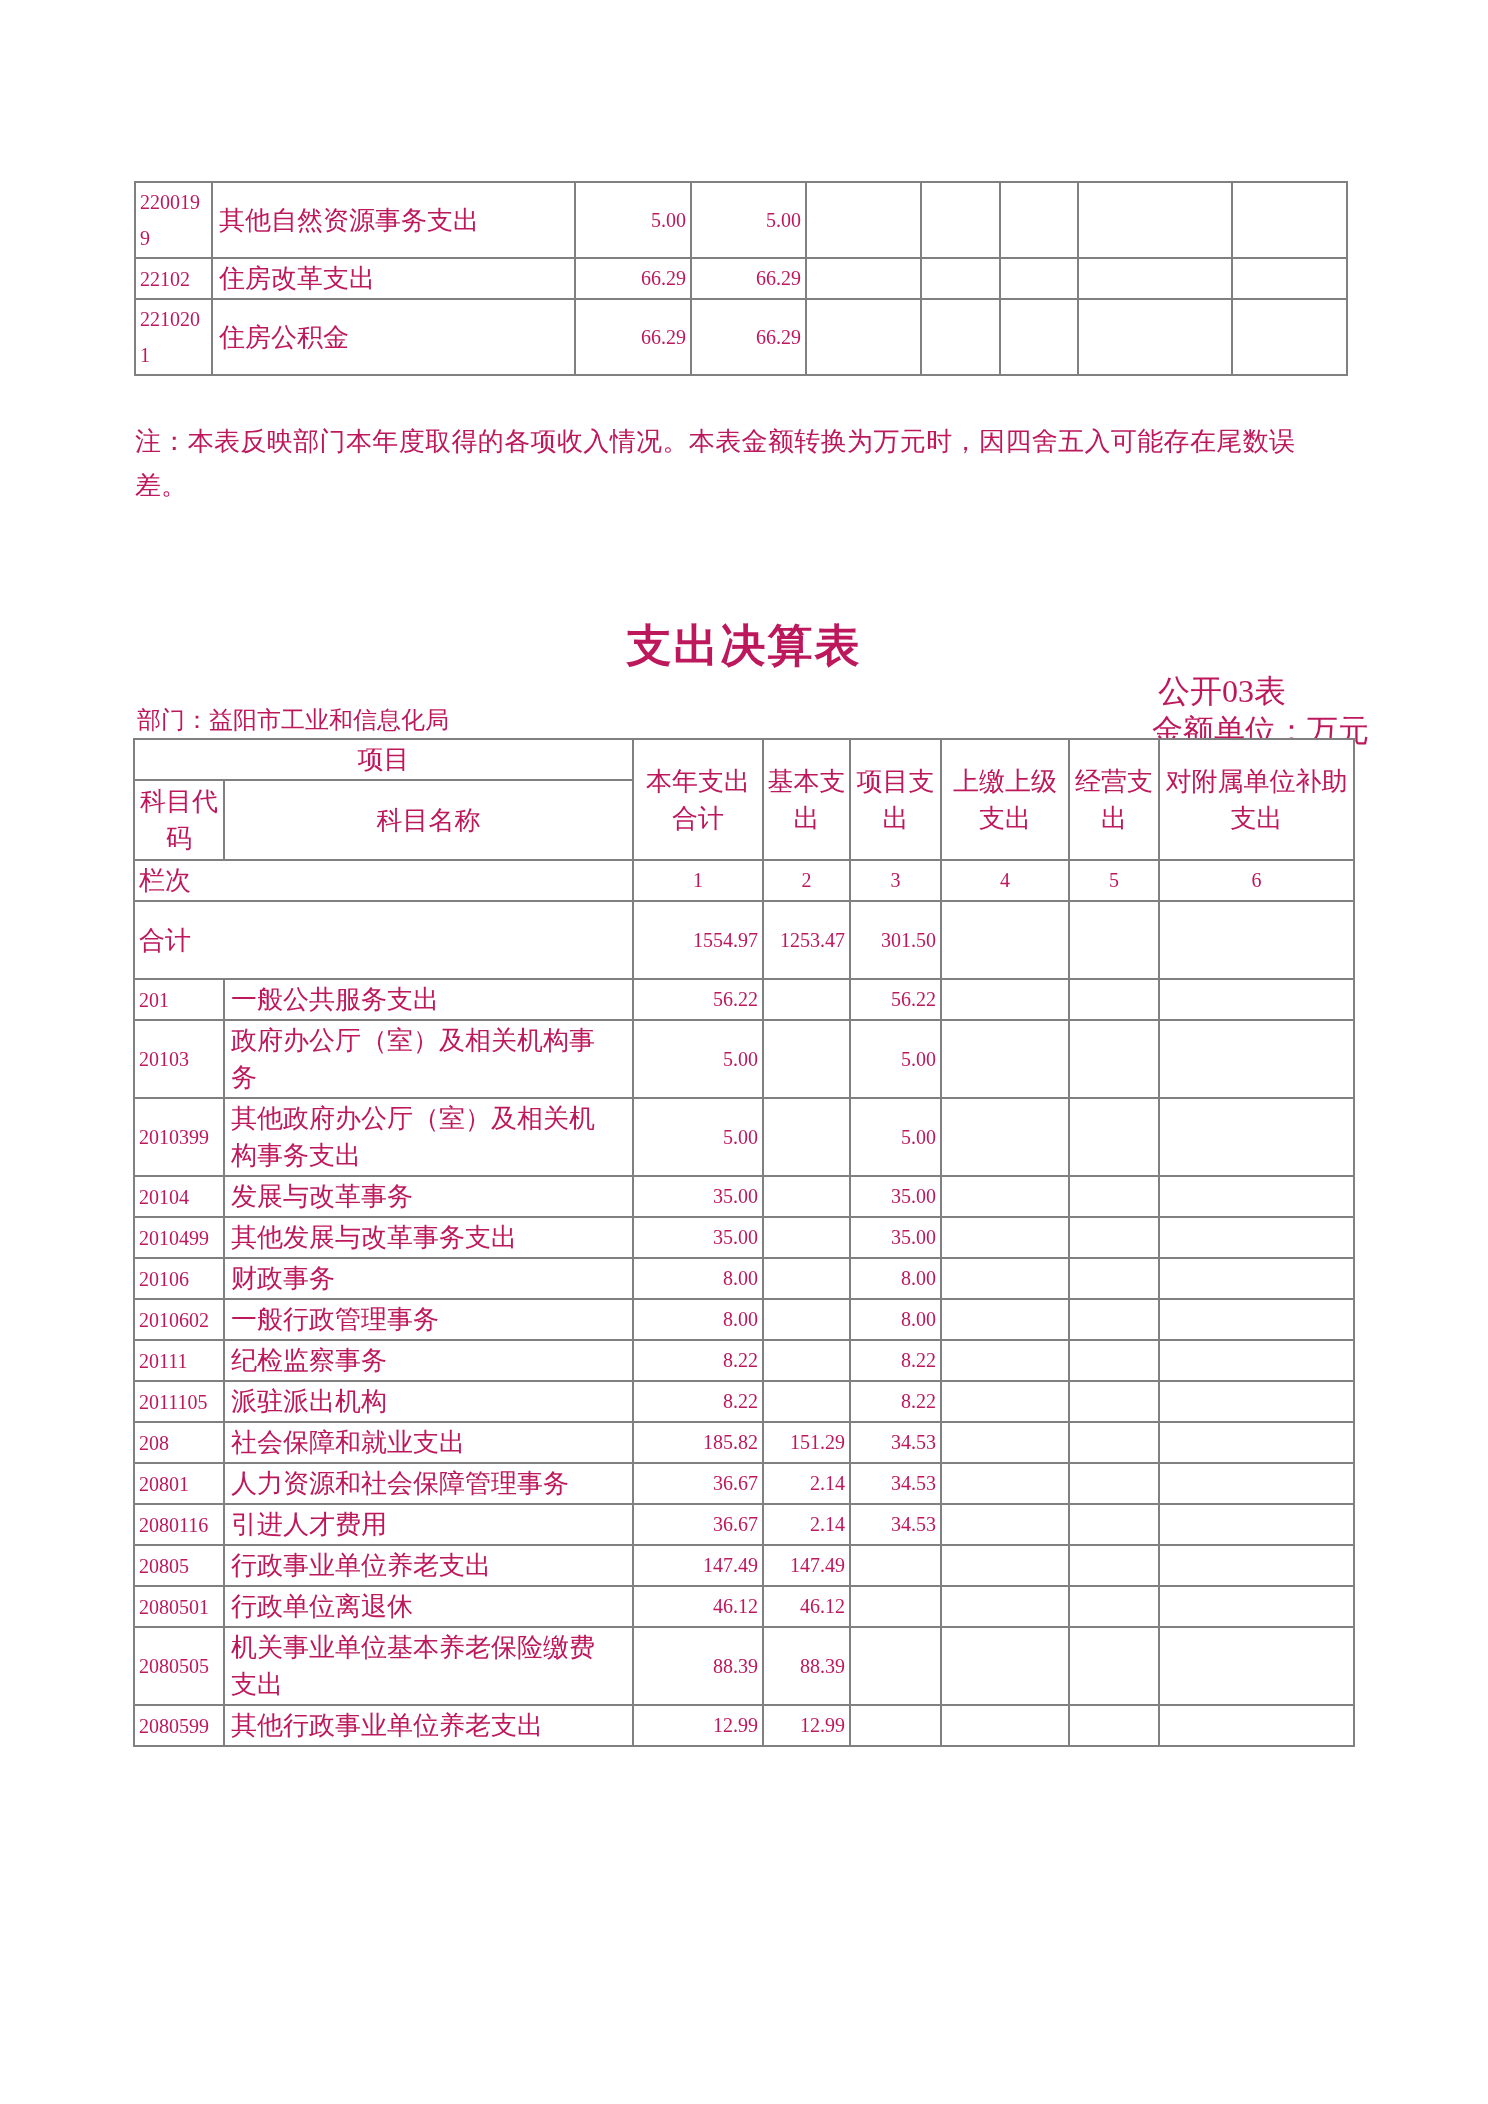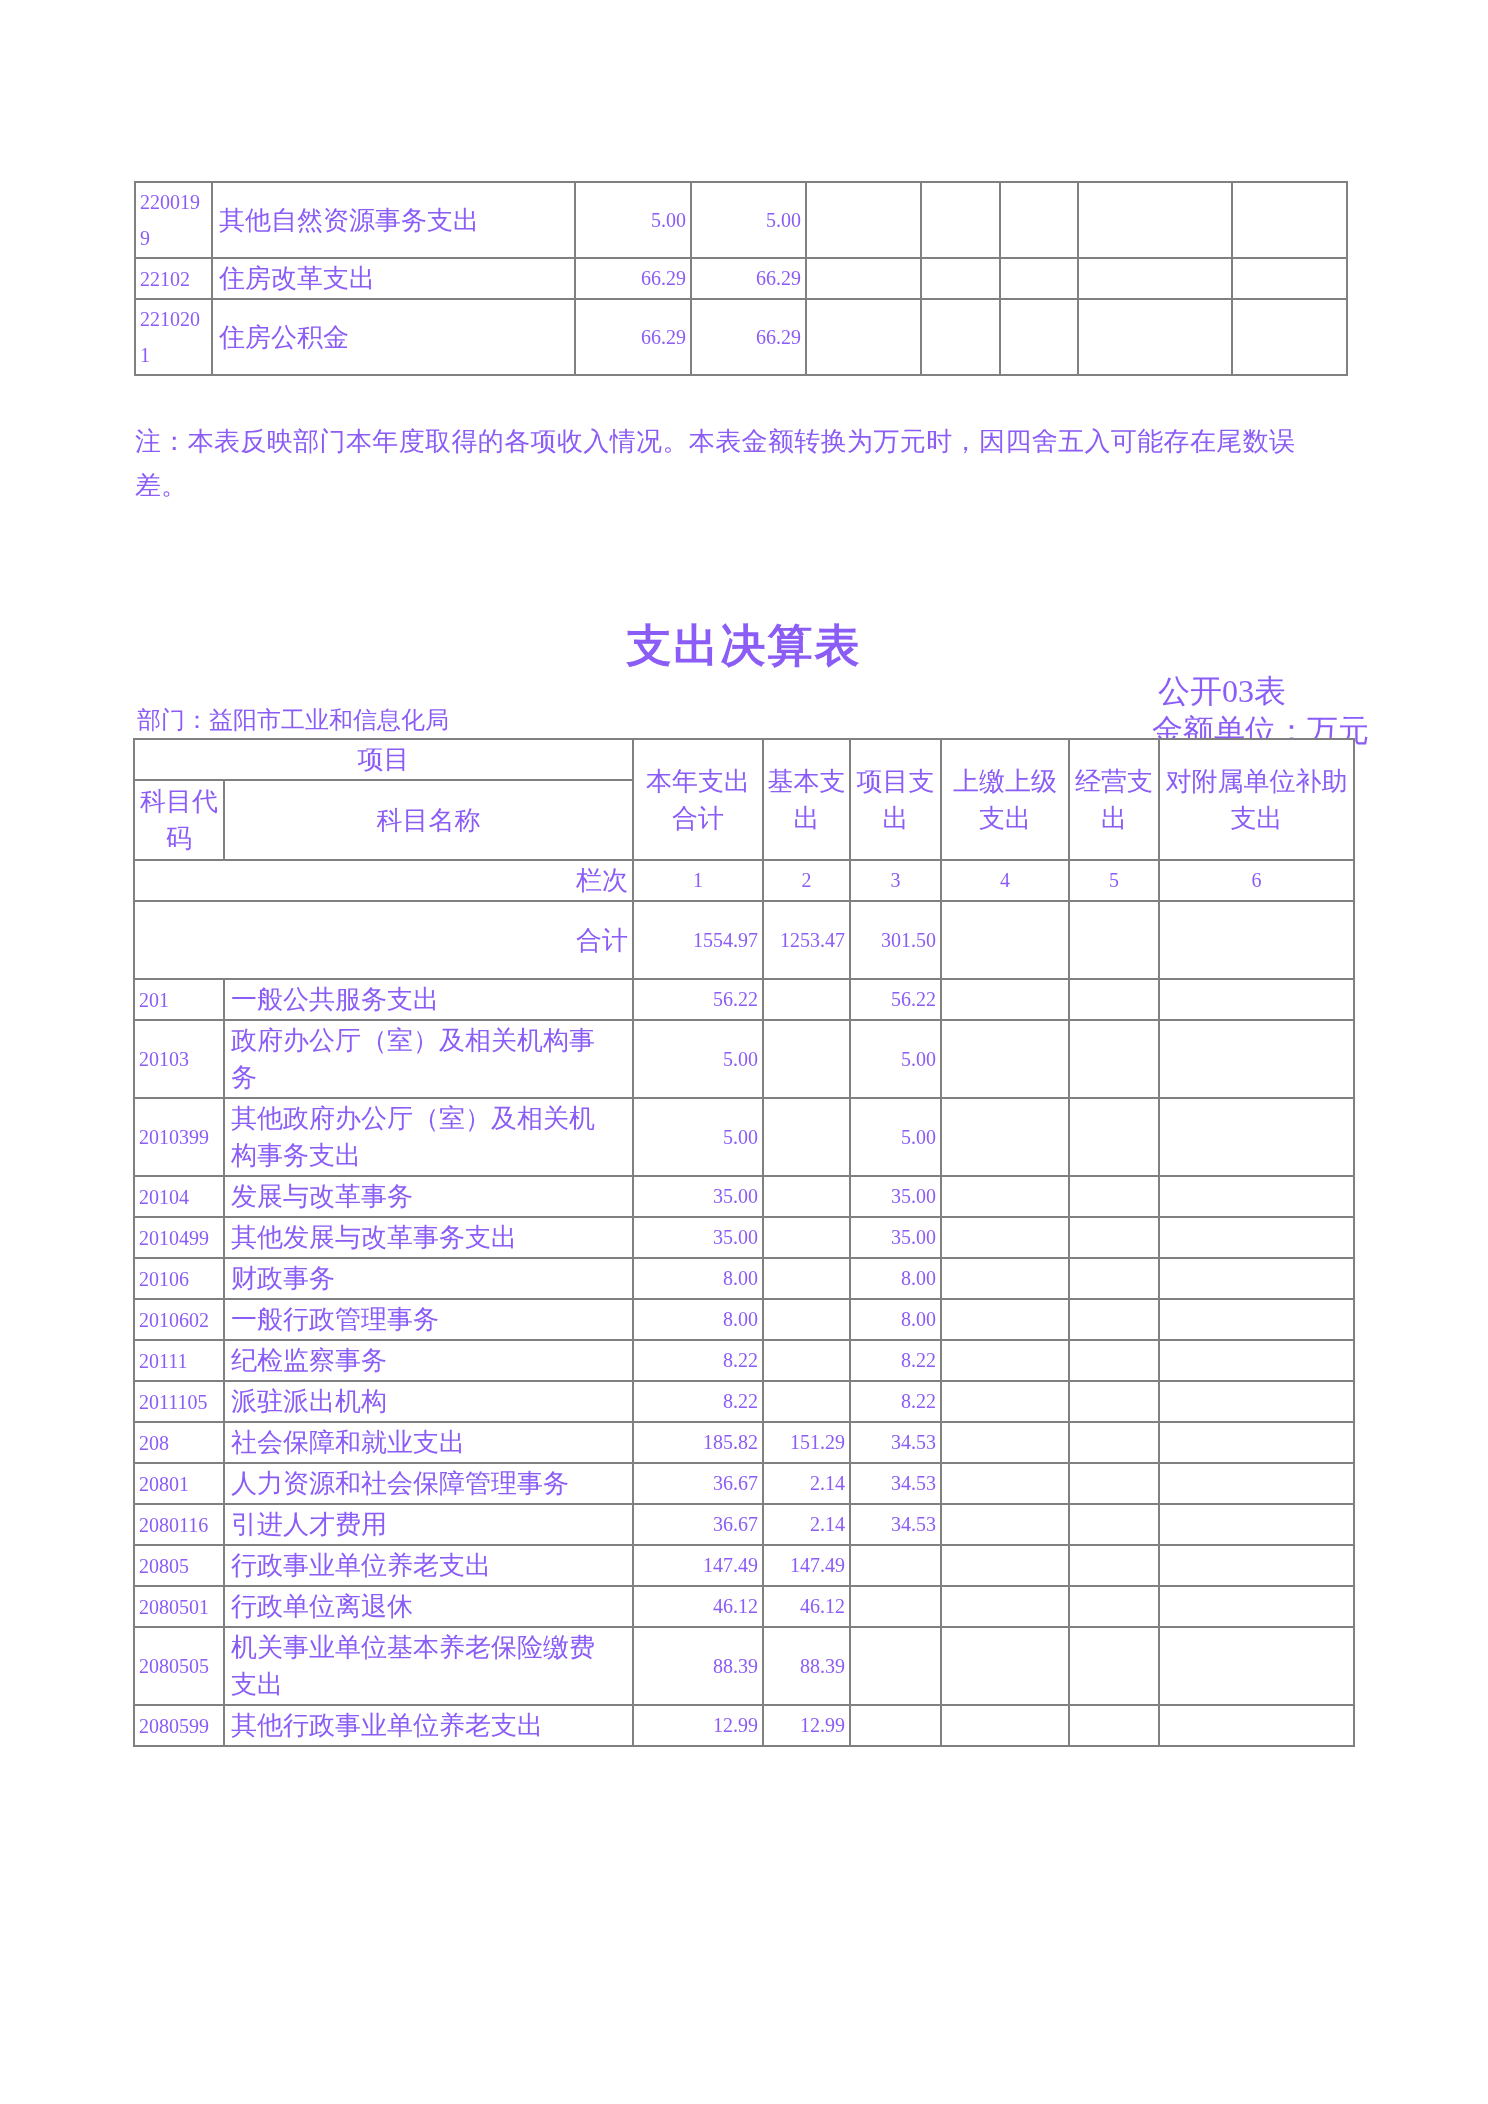--- a/index.html
+++ b/index.html
@@ -1,29 +1,29 @@
 <!DOCTYPE html>
 <html><head>
 <meta charset="utf-8">
 <style>
   html,body { margin:0; padding:0; background:#e8e8e8; }
   .page {
     position:relative; width:1488px; height:2104px; background:#ffffff;
-    font-family:"Liberation Serif","DejaVu Serif",serif; color:#8b5cf6;
+    font-family:"Liberation Serif","DejaVu Serif",serif; color:#be185d;
     overflow:hidden; margin:0 auto;
   }
   table { border-collapse:collapse; table-layout:fixed; position:absolute; background:#fff; }
   td,th {
     border:2px solid #808080; vertical-align:middle; overflow:hidden;
     font-weight:normal; line-height:37px; padding:1px 4px; font-size:26px;
   }
   .name  { text-align:left; padding:1px 14px 1px 6px; }
   .code  { text-align:left; font-size:20px; word-break:break-all; padding:1px 2px 1px 4px; line-height:36px; }
   .num   { text-align:right; font-size:20px; word-break:break-all; padding:1px 4px; }
-  .center{ text-align:right; }
+  .center{ text-align:left; }
   .rank  { text-align:center; font-size:20px; }
   th { text-align:center; }
   th.c3 { padding:1px 8px; }
   th.c4 { padding:1px 2px; }
   th.c5 { padding:1px 4px; }
   th.c6 { padding:12px 8px; }
   th.c7 { padding:1px 4px; }
   th.c8 { padding:1px 2px; }
   th.codeh { padding:1px 4px; }
   .doc-title {

